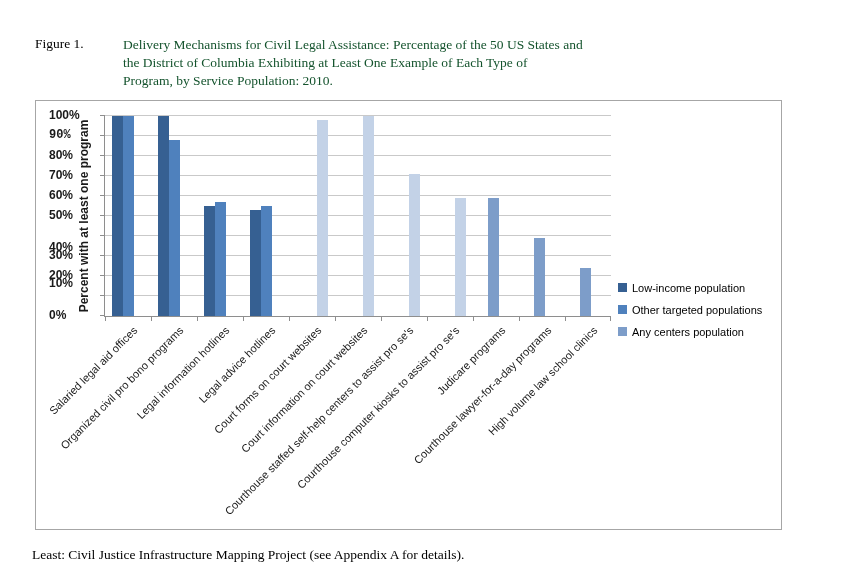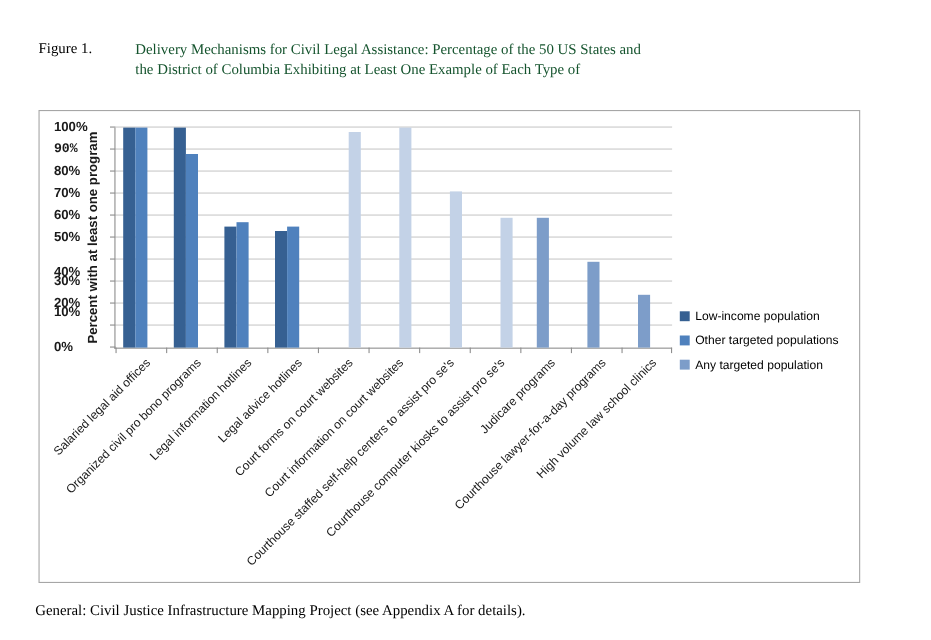--- a/index.html
+++ b/index.html
@@ -56,20 +56,21 @@
   .source-note { position:absolute; left:32px; top:547px; font-size:13.5px; color:#000; }
 </style>
 </head>
 <body>
 
 <div class="caption-row serif">
   <div class="fig-label">Figure 1.</div>
   <div class="fig-caption">
     <div>Delivery Mechanisms for Civil Legal Assistance: Percentage of the 50 US States and</div>
     <div>the District of Columbia Exhibiting at Least One Example of Each Type of</div>
+    <div>Program, by Service Population: 2010.</div>
   </div>
 </div>
 
 <div class="chart-frame">
   <div class="y-axis-title">Percent with at least one program</div>
   <div class="plot" id="plot">
       <div class="gridline" style="top: 179px;"></div>
       <div class="gridline" style="top: 159px;"></div>
       <div class="gridline" style="top: 139px;"></div>
       <div class="gridline" style="top: 119px;"></div>
@@ -144,18 +145,18 @@
       <div class="legend-item">
         <div class="legend-swatch" style="background: rgb(54, 96, 146);"></div>
         <div class="legend-label">Low-income population</div>
       </div>
       <div class="legend-item">
         <div class="legend-swatch" style="background: rgb(79, 129, 189);"></div>
         <div class="legend-label">Other targeted populations</div>
       </div>
       <div class="legend-item">
         <div class="legend-swatch" style="background: rgb(125, 157, 201);"></div>
-        <div class="legend-label">Any targeted population</div>
+        <div class="legend-label">Any centers population</div>
       </div>
     </div>
 </div>
 
-<div class="source-note serif">General: Civil Justice Infrastructure Mapping Project (see Appendix A for details).</div>
+<div class="source-note serif">Least: Civil Justice Infrastructure Mapping Project (see Appendix A for details).</div>
 
 </body></html>

